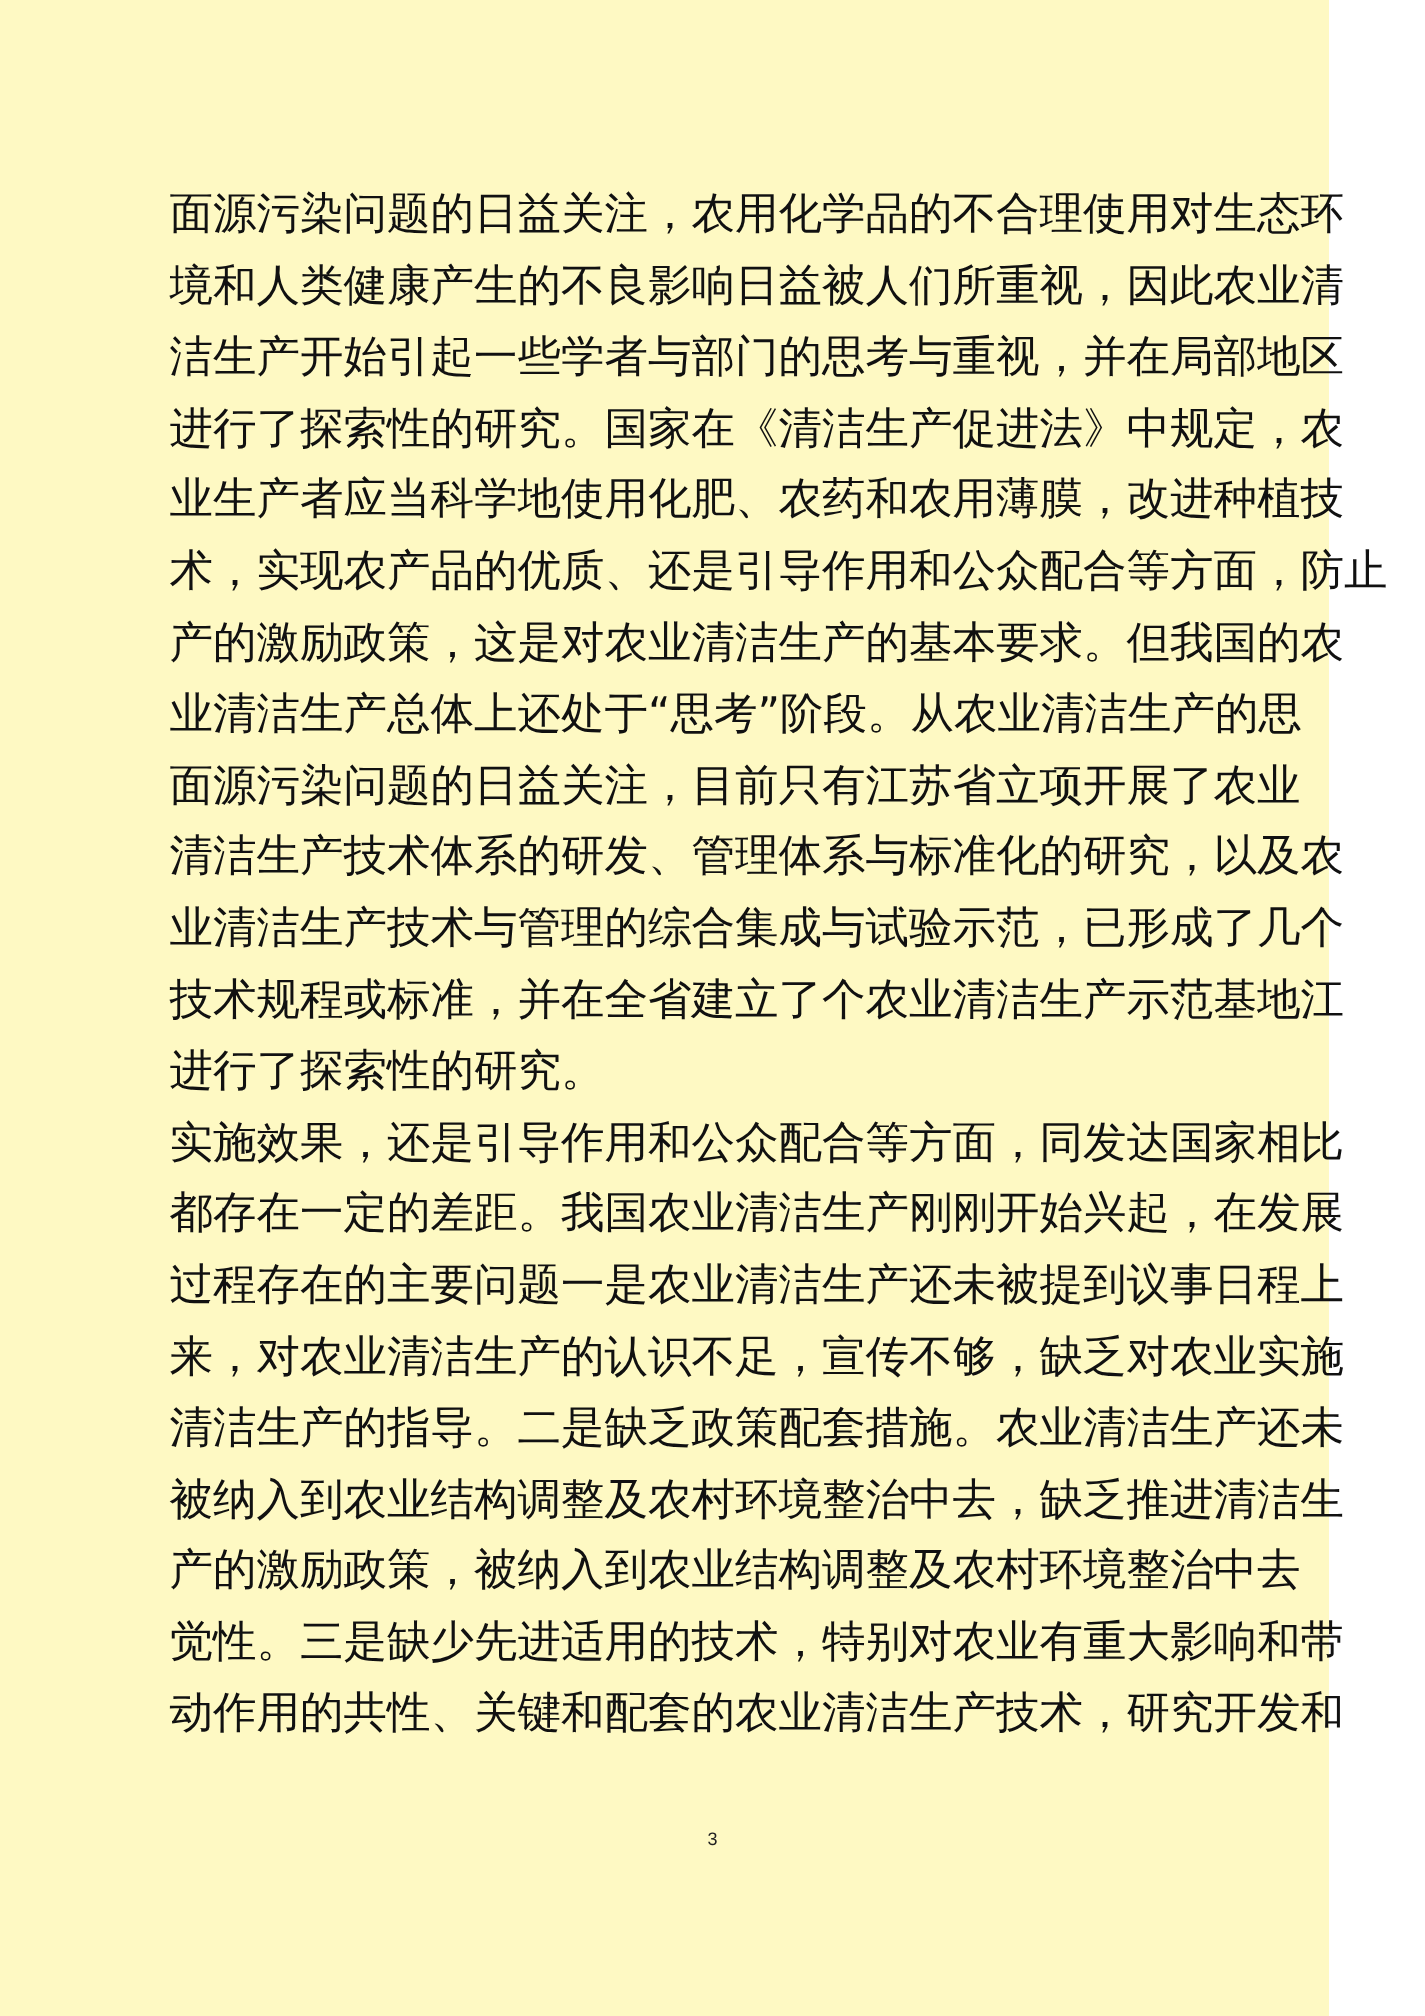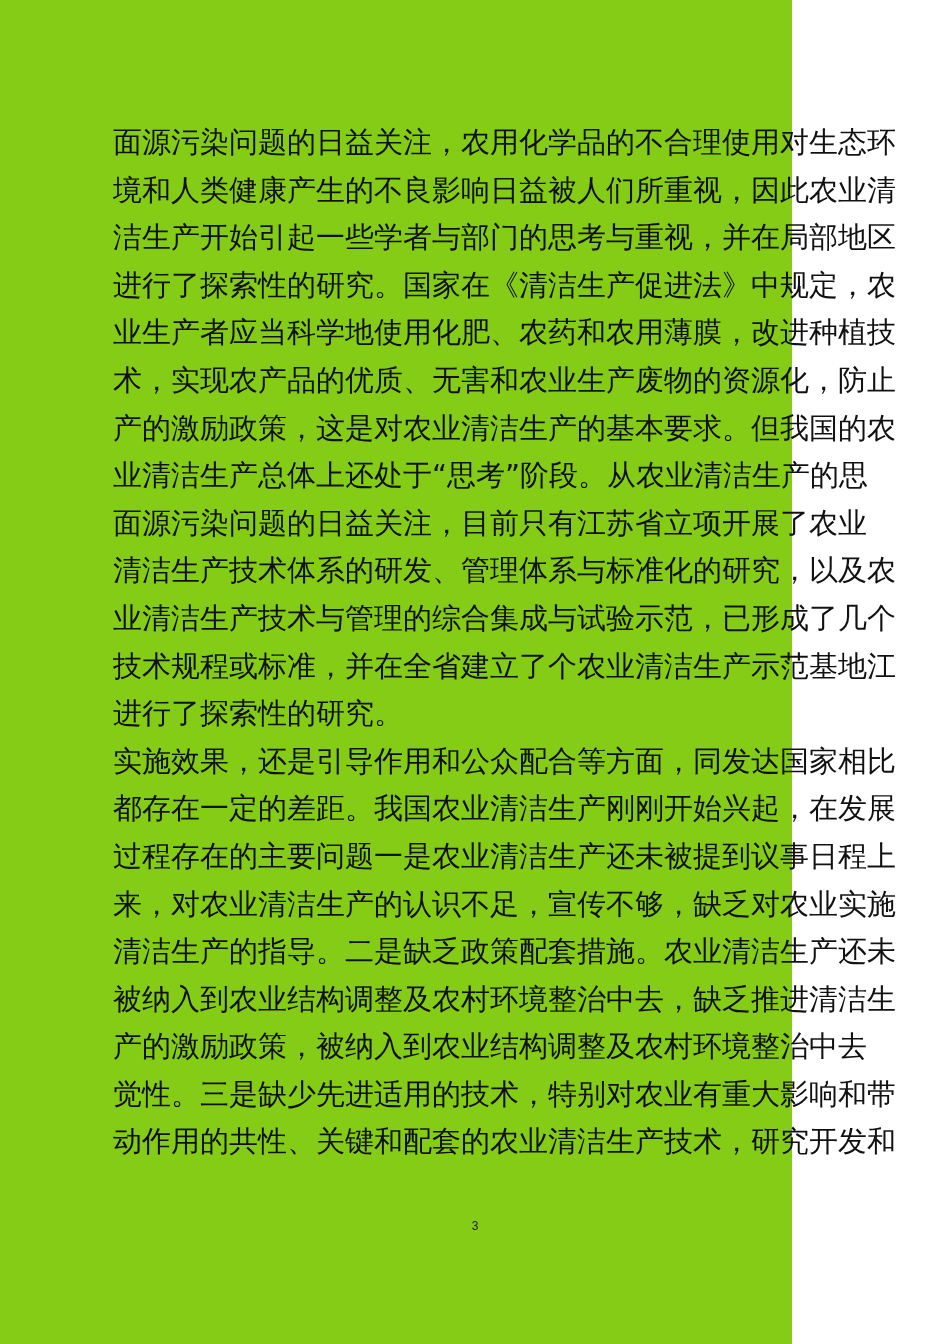--- a/index.html
+++ b/index.html
@@ -1,18 +1,18 @@
 <!DOCTYPE html>
 <html><head>
   <meta charset="utf-8">
   <style>
     html, body { margin: 0; padding: 0; background: #ffffff; }
     body { width: 950px; height: 1344px; position: relative; overflow: hidden; }
     .page {
-      position: absolute; left: 0; top: 0; width: 792px; height: 1344px; background: #84cc16;
+      position: absolute; left: 0; top: 0; width: 886px; height: 1344px; background: #fef9c3;
     }
     .content {
       position: absolute; left: 113px; top: 119px; width: 720px;
       font-family: "DejaVu Sans", "Liberation Sans", sans-serif;
       font-size: 29px; line-height: 47.6px; color: #111111;
       text-align: justify;
     }
     .content p { margin: 0; padding: 0; }
     .line { display: block; white-space: nowrap; text-align-last: justify; text-align: justify; }
     .line.last { text-align-last: left; }
@@ -25,21 +25,21 @@
 <body>
 
 <div class="page">
   <div class="content">
     <p>
       <span class="line">面源污染问题的日益关注，农用化学品的不合理使用对生态环</span>
       <span class="line">境和人类健康产生的不良影响日益被人们所重视，因此农业清</span>
       <span class="line">洁生产开始引起一些学者与部门的思考与重视，并在局部地区</span>
       <span class="line">进行了探索性的研究。国家在《清洁生产促进法》中规定，农</span>
       <span class="line">业生产者应当科学地使用化肥、农药和农用薄膜，改进种植技</span>
-      <span class="line">术，实现农产品的优质、无害和农业生产废物的资源化，防止</span>
+      <span class="line">术，实现农产品的优质、还是引导作用和公众配合等方面，防止</span>
       <span class="line">产的激励政策，这是对农业清洁生产的基本要求。但我国的农</span>
       <span class="line">业清洁生产总体上还处于“思考”阶段。从农业清洁生产的思</span>
       <span class="line">面源污染问题的日益关注，目前只有江苏省立项开展了农业</span>
       <span class="line">清洁生产技术体系的研发、管理体系与标准化的研究，以及农</span>
       <span class="line">业清洁生产技术与管理的综合集成与试验示范，已形成了几个</span>
       <span class="line">技术规程或标准，并在全省建立了个农业清洁生产示范基地江</span>
       <span class="line last">进行了探索性的研究。</span>
     </p>
     <p>
       <span class="line">实施效果，还是引导作用和公众配合等方面，同发达国家相比</span>

